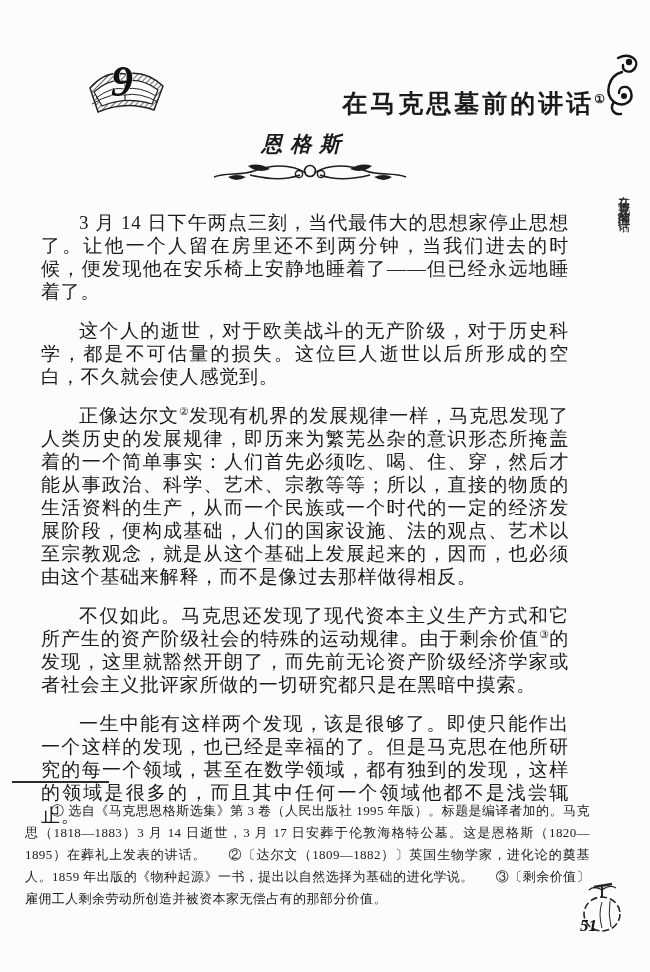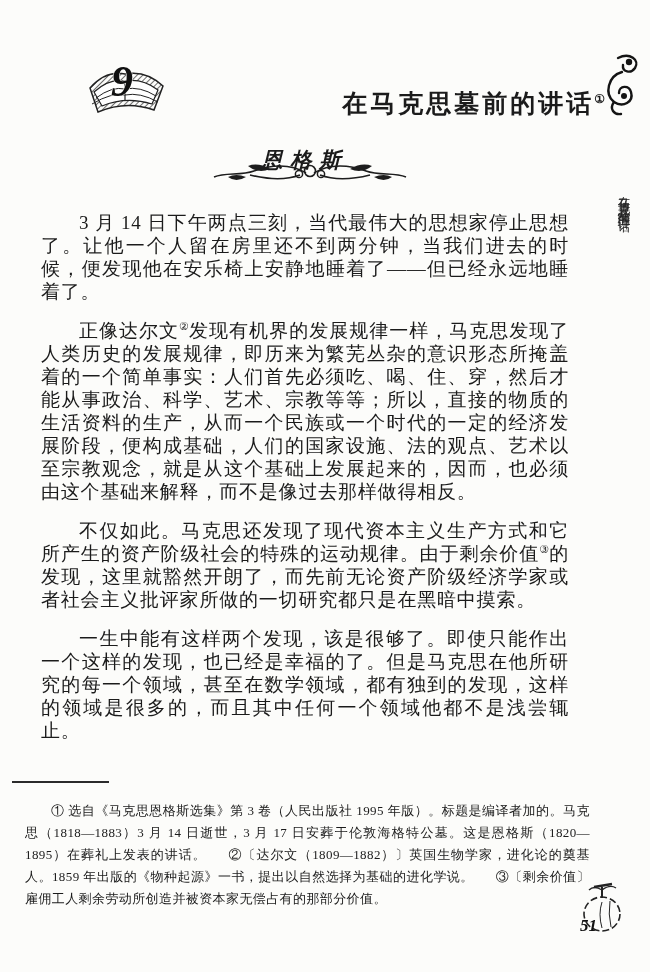--- a/index.html
+++ b/index.html
@@ -18,21 +18,20 @@
     position:absolute; top:70px; left:45px; width:560px;
     text-align:right; font-size:25px; font-weight:600; letter-spacing:3px;
     white-space:nowrap;
   }
   .doc-title sup { font-size:12px; letter-spacing:0; vertical-align:super; }
   
   .author-name {
     position:absolute; top:130px; left:25px; width:560px;
     text-align:center; font-size:21px; font-weight:700; letter-spacing:8px;
     font-style:italic;
-    margin-top:16px;
   }
   .author-flourish { position:absolute; top:157px; left:210px; width:200px; height:32px; }
   
   .body-text { position:absolute; top:195px; left:25px; width:560px; }
   .para {
     margin:16px; text-indent:2em; text-align:justify;
     font-size:19px; line-height:23px; letter-spacing:0.8px;
     text-justify:inter-character;
   }
   .fnref { font-size:11px; vertical-align:super; line-height:0; letter-spacing:0; }
@@ -102,20 +101,21 @@
         <path d="M164,20 q10,-4 18,0 q-8,6 -18,0 Z"></path>
       </g>
       <circle cx="100" cy="14" r="5.5" fill="none" stroke="#1d1d1d" stroke-width="1.6"></circle>
       <circle cx="89" cy="17" r="3.6" fill="none" stroke="#1d1d1d" stroke-width="1.5"></circle>
       <circle cx="111" cy="17" r="3.6" fill="none" stroke="#1d1d1d" stroke-width="1.5"></circle>
     </svg>
   </div>
 
   <div class="body-text">
       <p class="para">3 月 14 日下午两点三刻，当代最伟大的思想家停止思想了。让他一个人留在房里还不到两分钟，当我们进去的时候，便发现他在安乐椅上安静地睡着了——但已经永远地睡着了。</p>
+      <p class="para">这个人的逝世，对于欧美战斗的无产阶级，对于历史科学，都是不可估量的损失。这位巨人逝世以后所形成的空白，不久就会使人感觉到。</p>
       <p class="para">正像达尔文<sup class="fnref">②</sup>发现有机界的发展规律一样，马克思发现了人类历史的发展规律，即历来为繁芜丛杂的意识形态所掩盖着的一个简单事实：人们首先必须吃、喝、住、穿，然后才能从事政治、科学、艺术、宗教等等；所以，直接的物质的生活资料的生产，从而一个民族或一个时代的一定的经济发展阶段，便构成基础，人们的国家设施、法的观点、艺术以至宗教观念，就是从这个基础上发展起来的，因而，也必须由这个基础来解释，而不是像过去那样做得相反。</p>
       <p class="para">不仅如此。马克思还发现了现代资本主义生产方式和它所产生的资产阶级社会的特殊的运动规律。由于剩余价值<sup class="fnref">③</sup>的发现，这里就豁然开朗了，而先前无论资产阶级经济学家或者社会主义批评家所做的一切研究都只是在黑暗中摸索。</p>
       <p class="para">一生中能有这样两个发现，该是很够了。即使只能作出一个这样的发现，也已经是幸福的了。但是马克思在他所研究的每一个领域，甚至在数学领域，都有独到的发现，这样的领域是很多的，而且其中任何一个领域他都不是浅尝辄止。</p>
     </div>
 
   <div class="footnote-rule"></div>
 
   <div class="footnotes"><span class="fn-item">① 选自《马克思恩格斯选集》第 3 卷（人民出版社 1995 年版）。标题是编译者加的。马克思（1818—1883）3 月 14 日逝世，3 月 17 日安葬于伦敦海格特公墓。这是恩格斯（1820—1895）在葬礼上发表的讲话。</span><span class="fn-item">②〔达尔文（1809—1882）〕英国生物学家，进化论的奠基人。1859 年出版的《物种起源》一书，提出以自然选择为基础的进化学说。</span><span class="fn-item">③〔剩余价值〕雇佣工人剩余劳动所创造并被资本家无偿占有的那部分价值。</span></div>
 
   <div class="margin-ornament">

